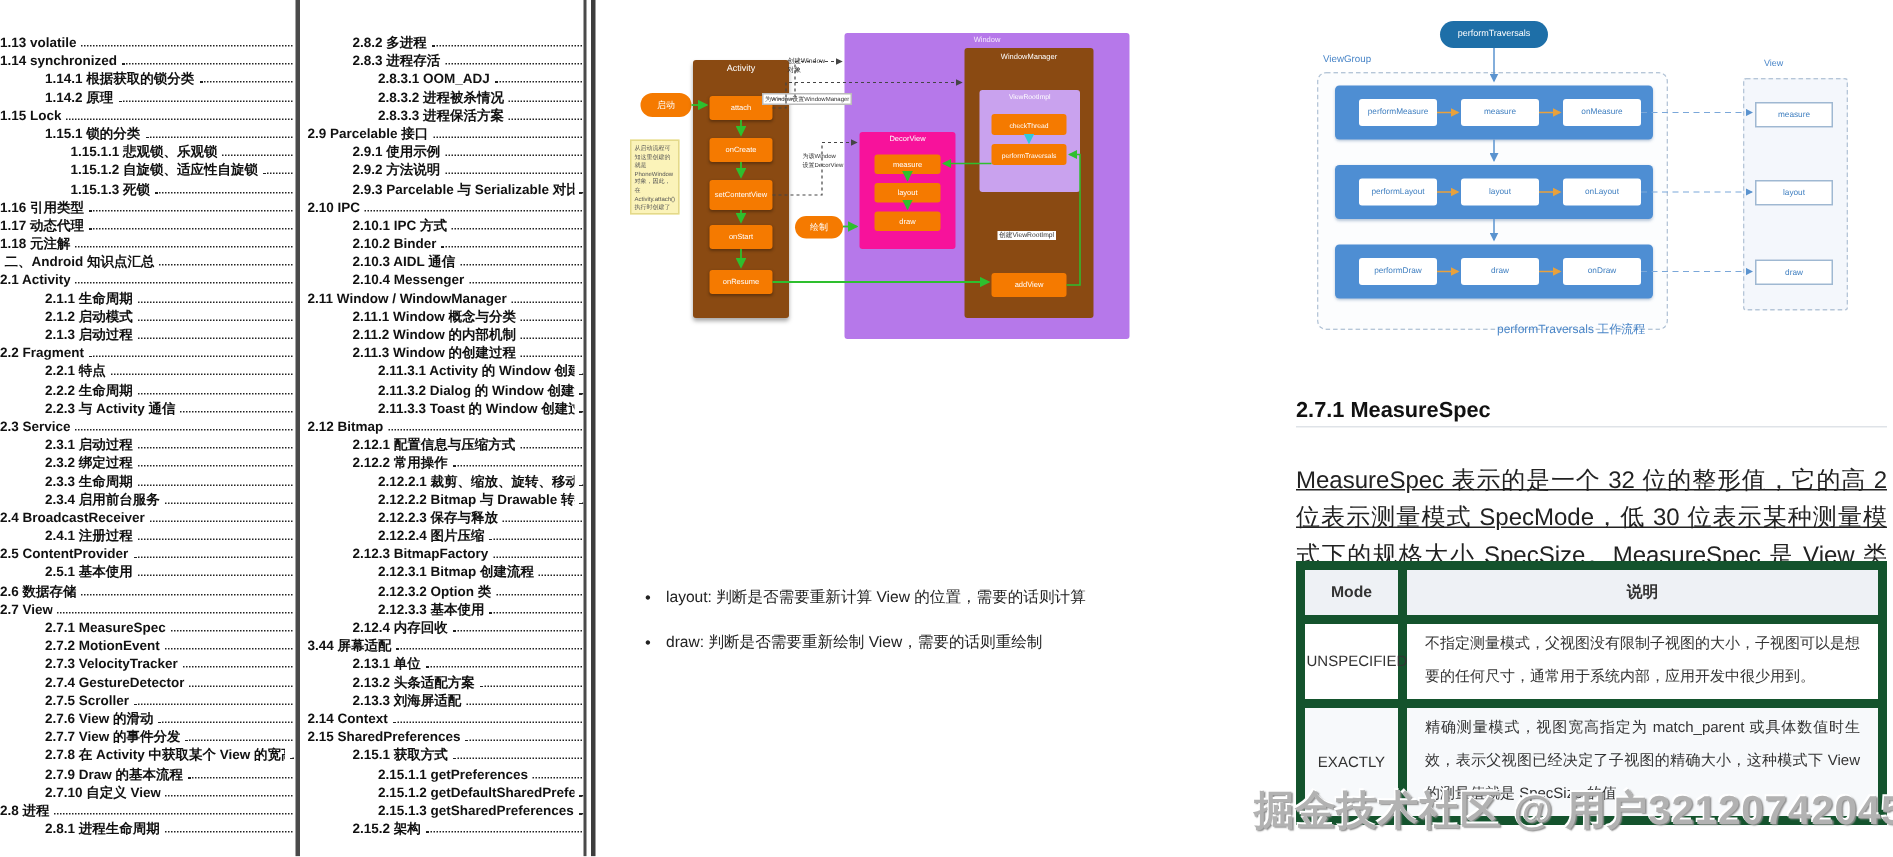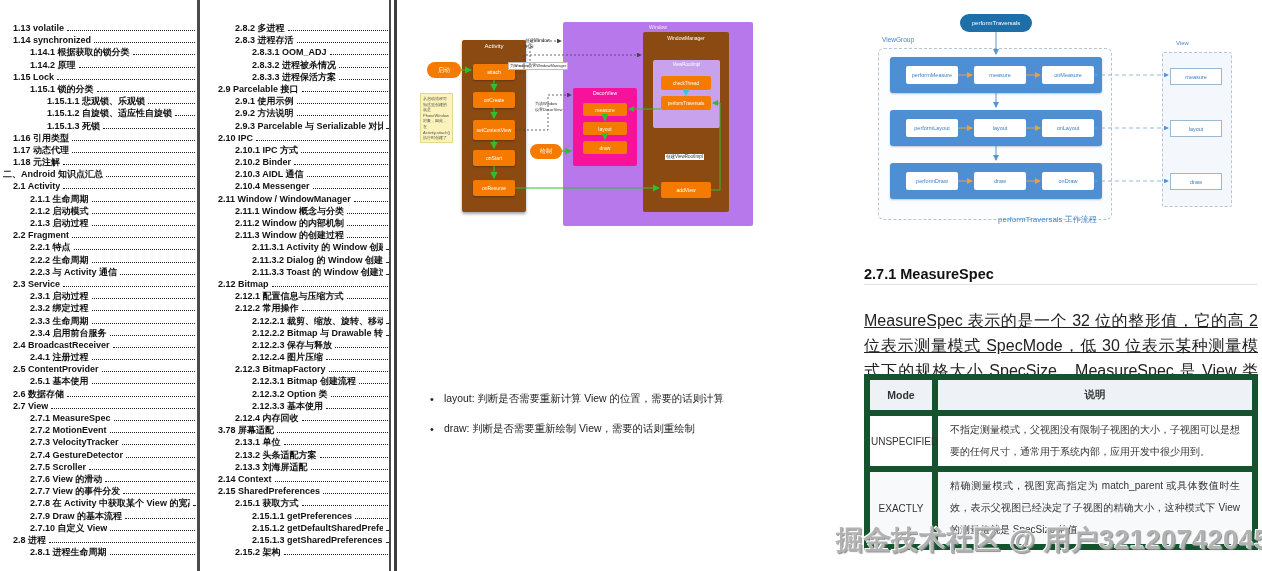--- a/index.html
+++ b/index.html
@@ -14,21 +14,21 @@
 
   
   .toc{position:absolute;top:0;height:571px;padding-top:22px;box-sizing:border-box;overflow:hidden;}
   .toc1{left:0;width:196px;}
   .toc2{left:205px;width:184px;}
   .toc-row{display:flex;align-items:baseline;height:12.2px;line-height:12.2px;font-size:9px;
            font-weight:bold;white-space:nowrap;overflow:hidden;padding-right:1px;}
   .toc-row .t-label{white-space:nowrap;overflow:hidden;flex-shrink:1;}
   .toc-row .t-dots{flex:1;min-width:2px;border-bottom:1.3px dotted #222;margin:0 0 2px 3px;height:8px;}
   .toc-row.lv0{padding-left:3px;}
-  .toc-row.lv1{padding-left:13px;}
+  .toc-row.lv1{}
   .toc-row.lv2{padding-left:30px;}
   .toc-row.lv3{padding-left:47px;}
 
   
   .page3{position:absolute;left:400px;top:0;width:432px;height:571px;}
   .p3-diagram{position:absolute;left:0;top:0;width:432px;height:238px;}
   .pill{position:absolute;background:#f57a00;border-radius:9px;color:#fff;display:flex;
         align-items:center;justify-content:center;font-size:6px;}
   .start-pill{left:27px;top:62px;width:34px;height:16px;}
   .draw-pill{left:130px;top:144px;width:32px;height:15px;}
@@ -508,21 +508,21 @@
         <span class="t-label">2.12.3.3 基本使用</span>
         <span class="t-dots"></span>
       </div>
 
       <div class="toc-row lv2">
         <span class="t-label">2.12.4 内存回收</span>
         <span class="t-dots"></span>
       </div>
 
       <div class="toc-row lv1">
-        <span class="t-label">3.78 屏幕适配</span>
+        <span class="t-label">3.44 屏幕适配</span>
         <span class="t-dots"></span>
       </div>
 
       <div class="toc-row lv2">
         <span class="t-label">2.13.1 单位</span>
         <span class="t-dots"></span>
       </div>
 
       <div class="toc-row lv2">
         <span class="t-label">2.13.2 头条适配方案</span>

